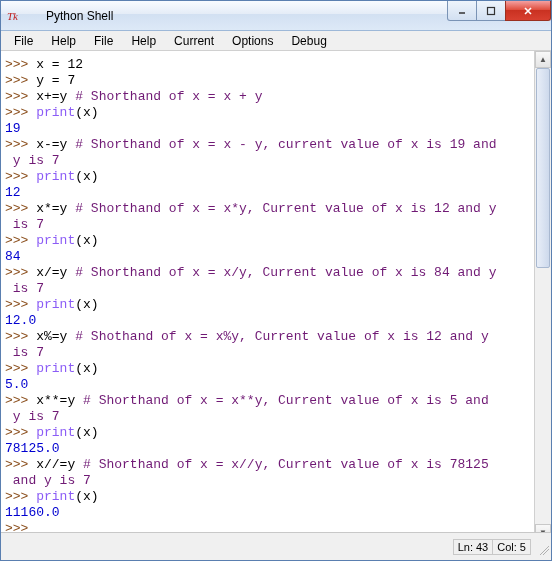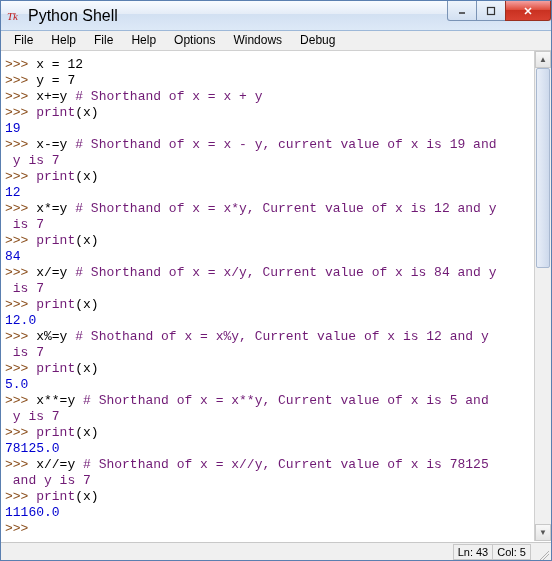--- a/index.html
+++ b/index.html
@@ -18,23 +18,23 @@
     background: linear-gradient(to bottom, #f8fbff 0%, #e4ecf7 45%, #d2e0f2 46%, #dde9f7 100%);
     border-bottom: 1px solid #9db8d8;
     display: flex;
     align-items: center;
     padding: 0 6px;
     position: relative;
   }
   .tk-icon {
     width: 16px; height: 16px;
     display: inline-flex; align-items: center; justify-content: center;
-    margin-right: 5px;
+    margin-right: 23px;
   }
-  .title-text { color: #000; font-size: 16px; }
+  .title-text { color: #000; font-size: 12px; }
   .win-controls {
     position: absolute;
     right: 0; top: 0;
     display: flex;
     height: 20px;
   }
   .win-btn {
     width: 30px; height: 20px;
     border: 1px solid #7a93b5;
     border-top: none;
@@ -49,21 +49,21 @@
     border-color: #9a3020;
     border-bottom-right-radius: 3px;
     color: #fff;
     width: 46px;
   }
   .menubar {
     height: 20px;
     background: #f0f0f0;
     border-bottom: 1px solid #d0d0d0;
     display: flex;
-    align-items: flex-start;
+    align-items: center;
     padding: 0 4px;
     font-size: 12px;
   }
   .menu-item {
     padding: 2px 9px;
     cursor: default;
   }
   .content-wrap {
     position: absolute;
     top: 50px; left: 0; right: 0; bottom: 19px;
@@ -96,21 +96,21 @@
   .sb-thumb {
     position:absolute; left:1px; right:1px;
     top: 17px; height: 200px;
     background: linear-gradient(to right,#e8eef8,#cdd9ec);
     border:1px solid #a8b8d0;
     border-radius:2px;
   }
   .statusbar {
     position: absolute;
     bottom: 0; left: 0; right: 0;
-    height: 18px;
+    height: 28px;
     background: #f0f0f0;
     border-top: 1px solid #c8c8c8;
     display: flex;
     justify-content: flex-end;
     align-items: center;
     font-size: 11px;
     padding-right: 2px;
   }
   .status-cell {
     border: 1px solid #c8c8c8;
@@ -123,21 +123,21 @@
     margin-left:2px;
     background:
       linear-gradient(135deg, transparent 60%, #b0b0b0 60%, #b0b0b0 62%, transparent 62%),
       linear-gradient(135deg, transparent 70%, #b0b0b0 70%, #b0b0b0 72%, transparent 72%),
       linear-gradient(135deg, transparent 80%, #b0b0b0 80%, #b0b0b0 82%, transparent 82%);
   }
   
   .p { color:#8b4f1d; } 
   .k { color:#000; }    
   .c { color:#701a75; } 
-  .fn{ color:#701a75; } 
+  .fn{ color:#8b5cf6; } 
   .o { color:#0000d0;margin-top:12px; } 
 </style>
 </head>
 <body>
 
 <div class="titlebar">
   <span class="tk-icon">
     <svg width="16" height="16" viewBox="0 0 16 16">
       <text x="0" y="12" font-size="11" font-family="serif" font-style="italic" fill="#c02020">Tk</text>
     </svg>
@@ -160,22 +160,22 @@
         </svg>
     </div>
   </div>
 </div>
 
 <div class="menubar">
   <span class="menu-item">File</span>
   <span class="menu-item">Help</span>
   <span class="menu-item">File</span>
   <span class="menu-item">Help</span>
+  <span class="menu-item">Current</span>
   <span class="menu-item">Options</span>
-  <span class="menu-item">Windows</span>
   <span class="menu-item">Debug</span>
 </div>
 
 <div class="content-wrap">
   <div class="text-area" id="text-area"><div><span class="p">&gt;&gt;&gt; </span><span class="k">x = 12</span></div><div><span class="p">&gt;&gt;&gt; </span><span class="k">y = 7</span></div><div><span class="p">&gt;&gt;&gt; </span><span class="k">x+=y </span><span class="c"># Shorthand of x = x + y</span></div><div><span class="p">&gt;&gt;&gt; </span><span class="fn">print</span><span class="k">(x)</span></div><div><span class="o">19</span></div><div><span class="p">&gt;&gt;&gt; </span><span class="k">x-=y </span><span class="c"># Shorthand of x = x - y, current value of x is 19 and</span></div><div><span class="c"> y is 7</span></div><div><span class="p">&gt;&gt;&gt; </span><span class="fn">print</span><span class="k">(x)</span></div><div><span class="o">12</span></div><div><span class="p">&gt;&gt;&gt; </span><span class="k">x*=y </span><span class="c"># Shorthand of x = x*y, Current value of x is 12 and y</span></div><div><span class="c"> is 7</span></div><div><span class="p">&gt;&gt;&gt; </span><span class="fn">print</span><span class="k">(x)</span></div><div><span class="o">84</span></div><div><span class="p">&gt;&gt;&gt; </span><span class="k">x/=y </span><span class="c"># Shorthand of x = x/y, Current value of x is 84 and y</span></div><div><span class="c"> is 7</span></div><div><span class="p">&gt;&gt;&gt; </span><span class="fn">print</span><span class="k">(x)</span></div><div><span class="o">12.0</span></div><div><span class="p">&gt;&gt;&gt; </span><span class="k">x%=y </span><span class="c"># Shothand of x = x%y, Current value of x is 12 and y</span></div><div><span class="c"> is 7</span></div><div><span class="p">&gt;&gt;&gt; </span><span class="fn">print</span><span class="k">(x)</span></div><div><span class="o">5.0</span></div><div><span class="p">&gt;&gt;&gt; </span><span class="k">x**=y </span><span class="c"># Shorthand of x = x**y, Current value of x is 5 and</span></div><div><span class="c"> y is 7</span></div><div><span class="p">&gt;&gt;&gt; </span><span class="fn">print</span><span class="k">(x)</span></div><div><span class="o">78125.0</span></div><div><span class="p">&gt;&gt;&gt; </span><span class="k">x//=y </span><span class="c"># Shorthand of x = x//y, Current value of x is 78125</span></div><div><span class="c"> and y is 7</span></div><div><span class="p">&gt;&gt;&gt; </span><span class="fn">print</span><span class="k">(x)</span></div><div><span class="o">11160.0</span></div><div><span class="p">&gt;&gt;&gt; </span></div></div>
   <div class="scrollbar">
     <div class="sb-arrow">▲</div>
     <div class="sb-thumb"></div>
     <div class="sb-arrow down">▼</div>
   </div>

